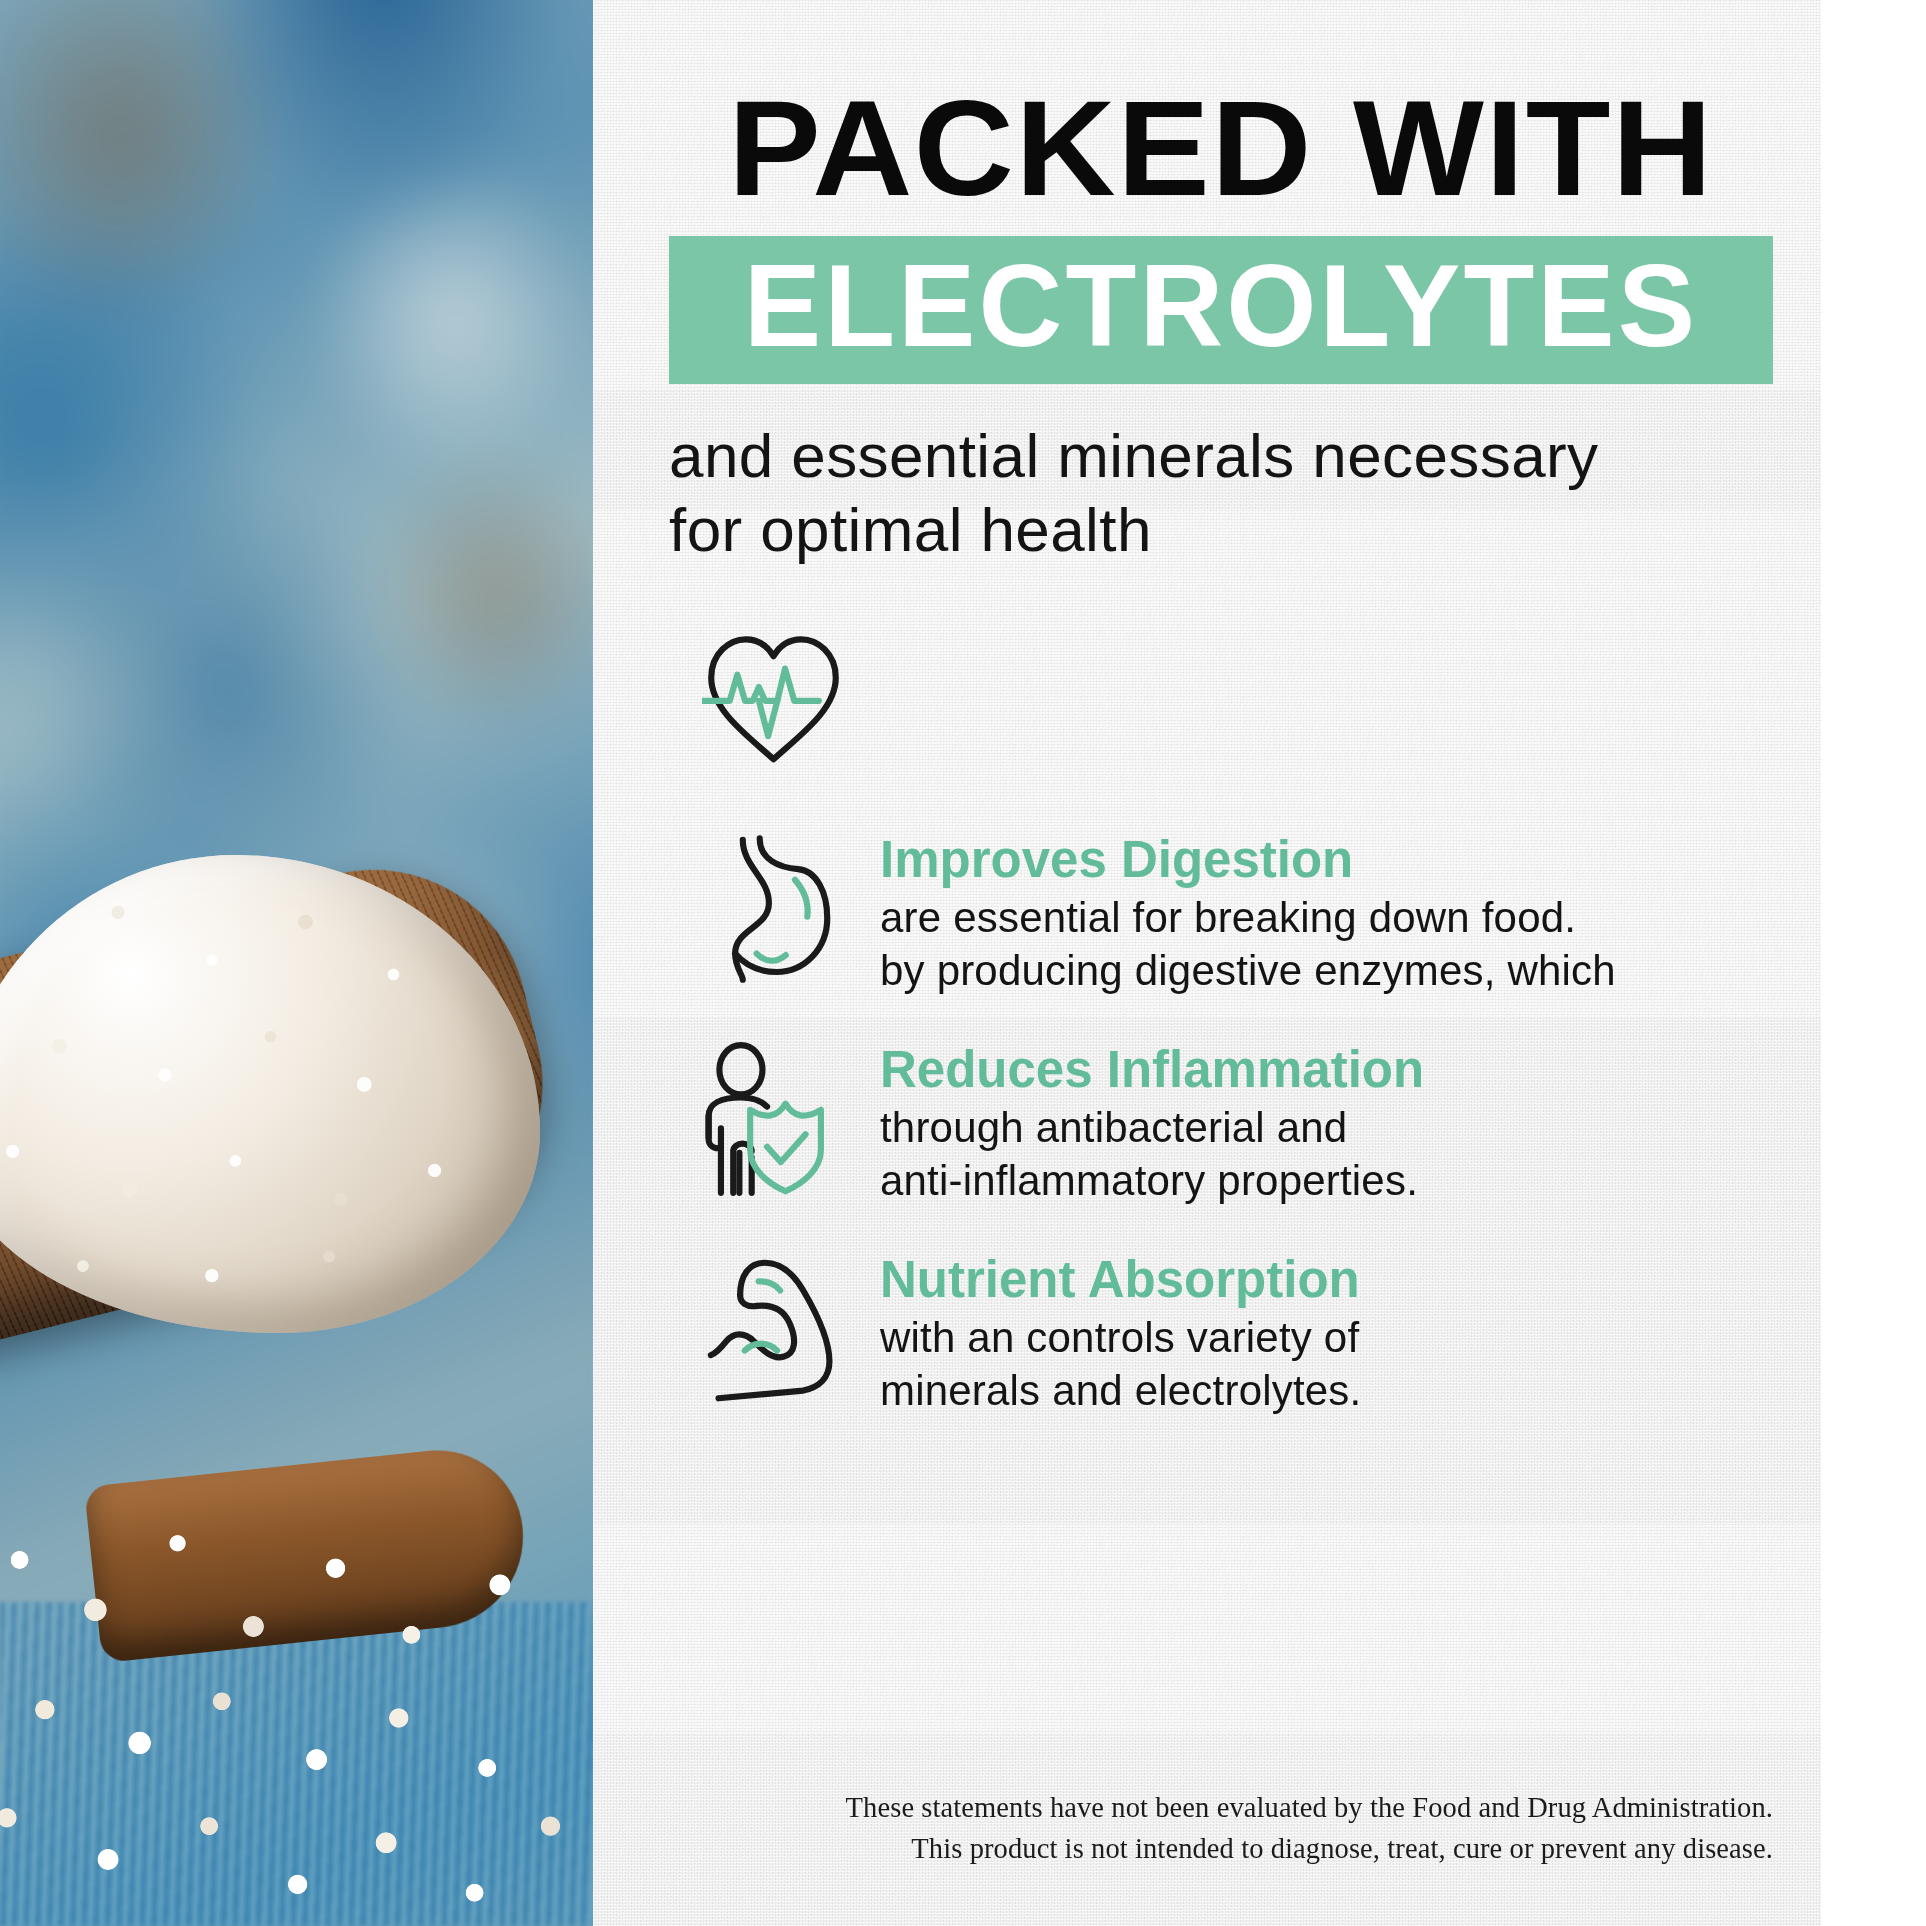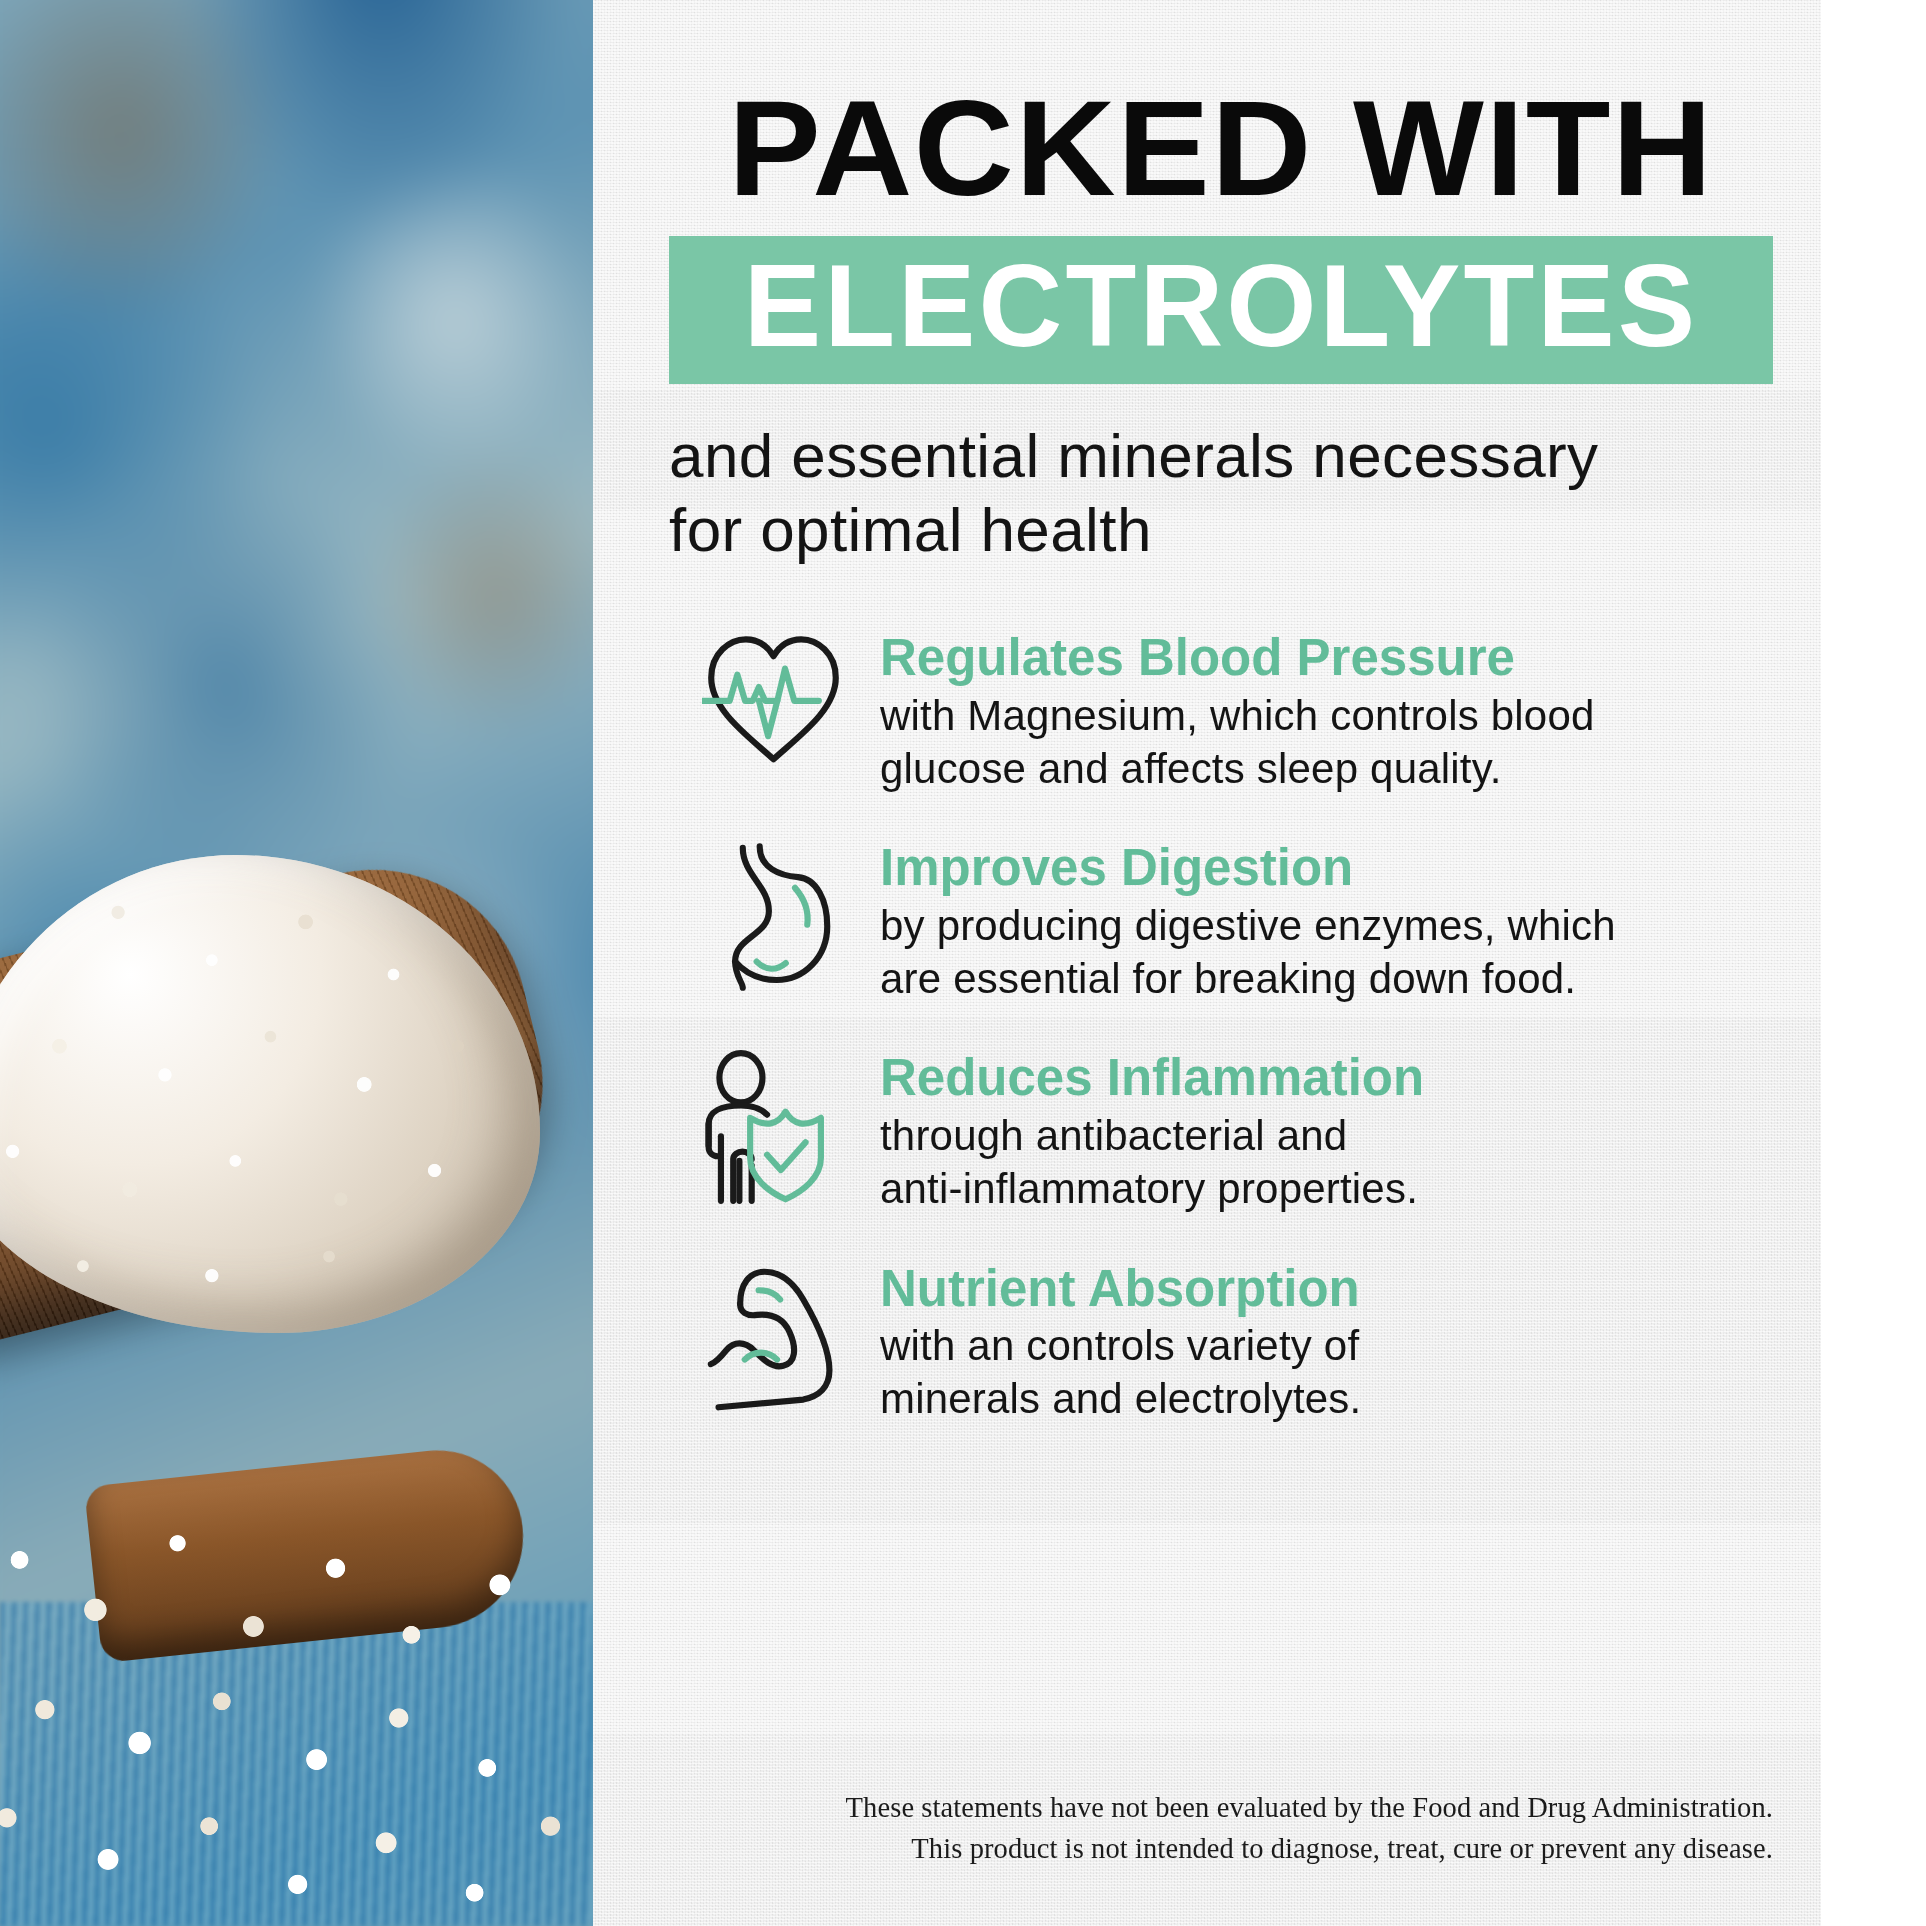--- a/index.html
+++ b/index.html
@@ -284,43 +284,36 @@
       <div class="benefits">
 
         <div class="benefit">
           <div class="benefit-icon">
             <svg width="143" height="137" viewBox="0 0 186 178" fill="none">
               <path d="M93 168 C 60 138, 12 104, 12 62 C 12 30, 36 12, 57 12 C 74 12, 86 22, 93 34 C 100 22, 112 12, 129 12 C 150 12, 174 30, 174 62 C 174 104, 126 138, 93 168 Z" stroke="#1a1a1a" stroke-width="8" stroke-linecap="round" stroke-linejoin="round" fill="none"></path>
               <path d="M0 92 L36 92 L46 58 L56 92 L66 92 L74 74 L82 92 L98 92 L108 50 L120 92 L152 92" stroke="#62bc99" stroke-width="8" stroke-linecap="round" stroke-linejoin="round" fill="none"></path>
               <path d="M98 92 L86 138 L74 92" stroke="#62bc99" stroke-width="8" stroke-linecap="round" stroke-linejoin="round" fill="none"></path>
             </svg>
           </div>
-          <div class="benefit-body">
-            <div class="benefit-title">Regulates Blood Pressure</div>
-            <div class="benefit-desc">
-              <div>with Magnesium, which controls blood</div>
-              <div>glucose and affects sleep quality.</div>
-            </div>
-          </div>
         </div>
 
         <div class="benefit">
           <div class="benefit-icon">
             <svg width="129" height="151" viewBox="0 0 168 196" fill="none">
               <path d="M44 10 C 44 44, 78 60, 78 92 C 78 124, 34 126, 34 158 C 34 176, 44 186, 44 192" stroke="#1a1a1a" stroke-width="8" stroke-linecap="round" fill="none"></path>
               <path d="M66 8 C 66 36, 92 46, 116 48 C 140 50, 154 78, 154 112 C 154 152, 124 182, 88 182 C 64 182, 46 172, 34 158" stroke="#1a1a1a" stroke-width="8" stroke-linecap="round" fill="none"></path>
               <path d="M112 62 C 126 78, 130 94, 128 110" stroke="#62bc99" stroke-width="8" stroke-linecap="round" fill="none"></path>
               <path d="M62 158 C 74 170, 88 170, 100 160" stroke="#62bc99" stroke-width="8" stroke-linecap="round" fill="none"></path>
             </svg>
           </div>
           <div class="benefit-body">
             <div class="benefit-title">Improves Digestion</div>
             <div class="benefit-desc">
+              <div>are essential for breaking down food.</div>
               <div>by producing digestive enzymes, which</div>
-              <div>are essential for breaking down food.</div>
             </div>
           </div>
         </div>
 
         <div class="benefit">
           <div class="benefit-icon">
             <svg width="140" height="154" viewBox="0 0 182 200" fill="none">
               <ellipse cx="48" cy="36" rx="28" ry="32" stroke="#1a1a1a" stroke-width="8" fill="none"></ellipse>
               <path d="M6 124 L6 96 C 6 80, 22 72, 48 72 C 62 72, 74 76, 82 84" stroke="#1a1a1a" stroke-width="8" stroke-linecap="round" fill="none"></path>
               <path d="M6 96 L6 126 C 6 134, 12 138, 18 138" stroke="#1a1a1a" stroke-width="8" stroke-linecap="round" fill="none"></path>

